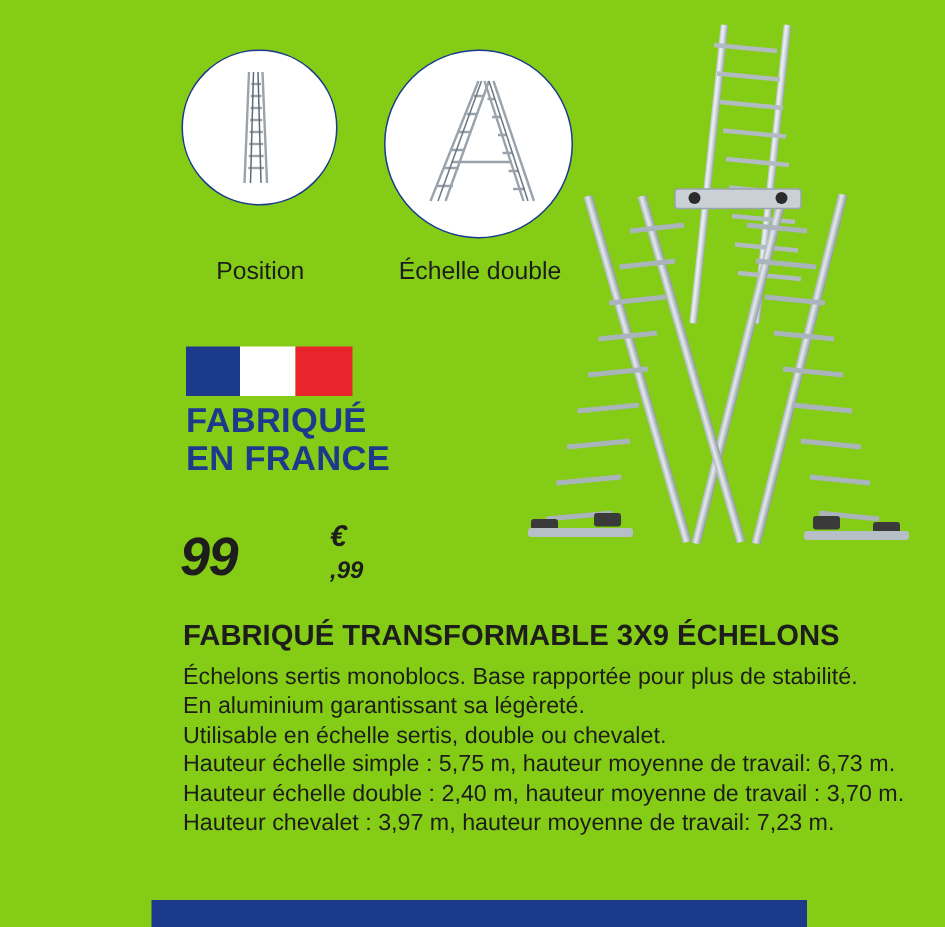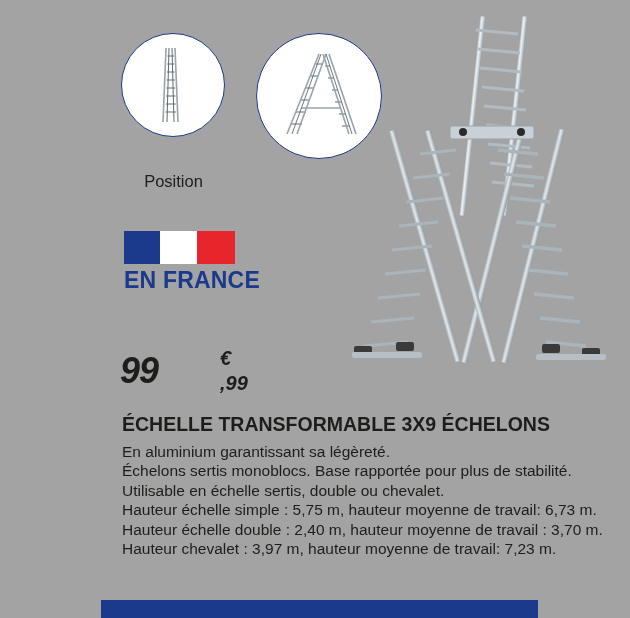--- a/index.html
+++ b/index.html
@@ -12,21 +12,21 @@
     background: #ffffff;
     font-family: "Liberation Sans", sans-serif;
     position: relative;
     overflow: hidden;
   }
   #page {
     position: absolute;
     left: 0; top: 0;
     width: 630px;
     height: 618px;
-    background: #a3a3a3;
+    background: #84cc16;
   }
 
   
   .icon-circle {
     position: absolute;
     border-radius: 50%;
     border: 1.5px solid #1b3a8c;
     box-sizing: border-box;
     background: #ffffff;
   }
@@ -90,21 +90,21 @@
     position: absolute;
     left: 100px; top: 3px;
     font-size: 20px;
     font-weight: bold;
     font-style: italic;
     color: #1d1d1b;
   }
   #price-cents {
     position: absolute;
     left: 100px; top: 28px;
-    font-size: 20px;
+    font-size: 16px;
     font-weight: bold;
     font-style: italic;
     color: #1d1d1b;
     text-align: right;
   }
 
   
   #product-title {
     position: absolute;
     left: 122px; top: 413px;
@@ -192,20 +192,23 @@
         <line x1="82" y1="80" x2="89" y2="80"></line>
         <line x1="85" y1="92" x2="93" y2="92"></line>
 
         <line x1="44" y1="74" x2="84" y2="74"></line>
       </g>
       <g stroke="#6d7780" stroke-width="1" fill="none">
         <line x1="64" y1="20" x2="35" y2="100"></line>
         <line x1="69" y1="20" x2="95" y2="100"></line>
       </g>
     </svg>
+  </div>
+  <div class="circle-caption" id="caption-double">
+    <div>Échelle double</div>
   </div>
 
   <div id="ladder-wrap">
     <svg width="295" height="395" viewBox="0 0 295 395">
       <defs>
         <linearGradient id="alu" x1="0" y1="0" x2="1" y2="0">
           <stop offset="0%" stop-color="#b9c2c8"></stop>
           <stop offset="35%" stop-color="#eef2f4"></stop>
           <stop offset="70%" stop-color="#c6ced4"></stop>
           <stop offset="100%" stop-color="#99a3ab"></stop>
@@ -280,34 +283,35 @@
     </svg>
   </div>
 
   <div id="flag">
     <div class="band blue"></div>
     <div class="band white"></div>
     <div class="band red"></div>
   </div>
 
   <div id="made-in">
+    <div>FABRIQUÉ</div>
     <div>EN FRANCE</div>
   </div>
 
   <div id="price-block">
     <span id="price-main">99</span>
     <span id="price-euro">€</span>
     <span id="price-cents">,99</span>
   </div>
 
-  <div id="product-title">ÉCHELLE TRANSFORMABLE 3X9 ÉCHELONS</div>
+  <div id="product-title">FABRIQUÉ TRANSFORMABLE 3X9 ÉCHELONS</div>
 
   <div id="desc">
+    <div class="line">Échelons sertis monoblocs. Base rapportée pour plus de stabilité.</div>
     <div class="line">En aluminium garantissant sa légèreté.</div>
-    <div class="line">Échelons sertis monoblocs. Base rapportée pour plus de stabilité.</div>
     <div class="line">Utilisable en échelle sertis, double ou chevalet.</div>
     <div class="line">Hauteur échelle simple : 5,75 m, hauteur moyenne de travail: 6,73 m.</div>
     <div class="line">Hauteur échelle double : 2,40 m, hauteur moyenne de travail : 3,70 m.</div>
     <div class="line">Hauteur chevalet : 3,97 m, hauteur moyenne de travail: 7,23 m.</div>
   </div>
 
   <div id="bottom-bar"></div>
 
 </div>
 

